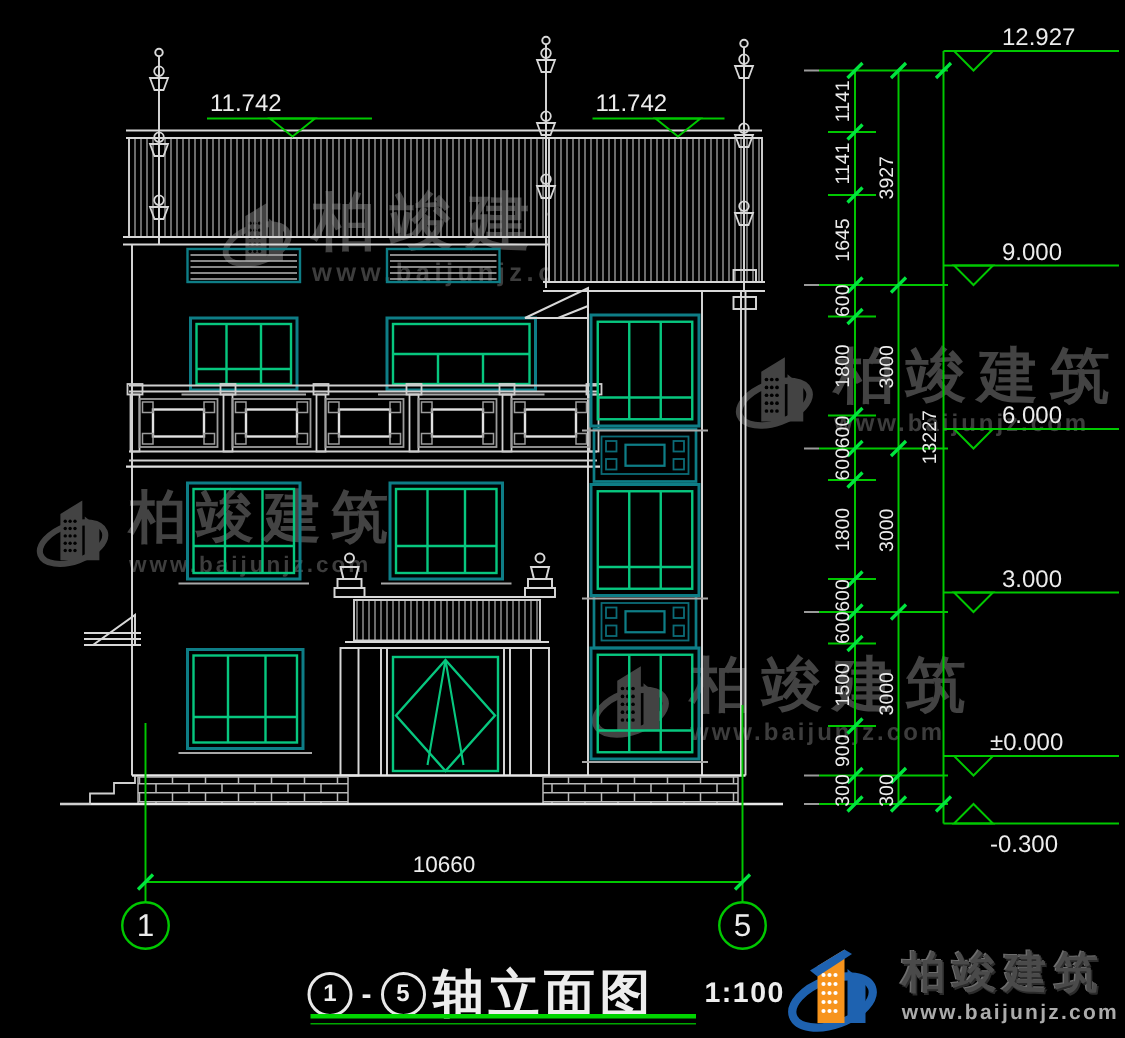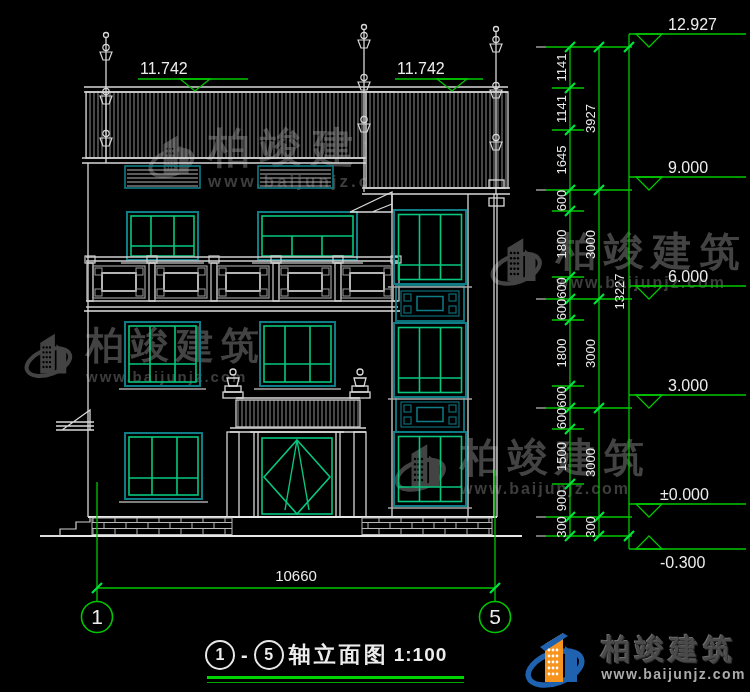--- a/index.html
+++ b/index.html
@@ -12,22 +12,22 @@
       color:#7b7b7b;opacity:.55;pointer-events:none;}
   .wm .wm-txt{display:flex;flex-direction:column;}
   .wm .zh{font-weight:bold;line-height:1.05;white-space:nowrap;}
   .wm .url{font-weight:bold;color:#6f6f6f;white-space:nowrap;margin-top:2px;}
   
   .title-block{position:absolute;left:205px;top:640px;z-index:3;display:flex;
                align-items:center;gap:5px;color:#ededed;}
   .circ{display:inline-flex;align-items:center;justify-content:center;width:26px;height:26px;
         border:2px solid #e8e8e8;border-radius:50%;font-size:16px;font-weight:bold;flex:0 0 auto;}
   .tb-dash{font-size:20px;font-weight:bold;margin:0 1px;}
-  .tb-name{font-size:22px;font-weight:bold;letter-spacing:3px;white-space:nowrap;}
-  .tb-scale{font-size:19px;font-weight:bold;margin-left:0;letter-spacing:1px;}
+  .tb-name{font-size:34px;font-weight:bold;letter-spacing:3px;white-space:nowrap;}
+  .tb-scale{font-size:19px;font-weight:bold;margin-left:28px;letter-spacing:1px;}
   .tb-bar1{position:absolute;left:207px;top:676px;width:257px;height:3px;background:#00d400;z-index:3;}
   .tb-bar2{position:absolute;left:207px;top:682px;width:257px;height:1px;background:#00a800;z-index:3;}
   
   .footer{position:absolute;right:4px;bottom:2px;z-index:3;display:flex;align-items:center;gap:8px;}
   .footer .f-zh{font-size:29px;font-weight:bold;letter-spacing:5px;color:#4a4a4a;
                 text-shadow:1px 1px 0 #2b2b2b,-1px -1px 0 #6d6d6d;white-space:nowrap;line-height:1.1;}
   .footer .f-url{font-size:14px;font-weight:bold;letter-spacing:1.5px;color:#ababab;white-space:nowrap;}
 </style>
 </head>
 <body>

